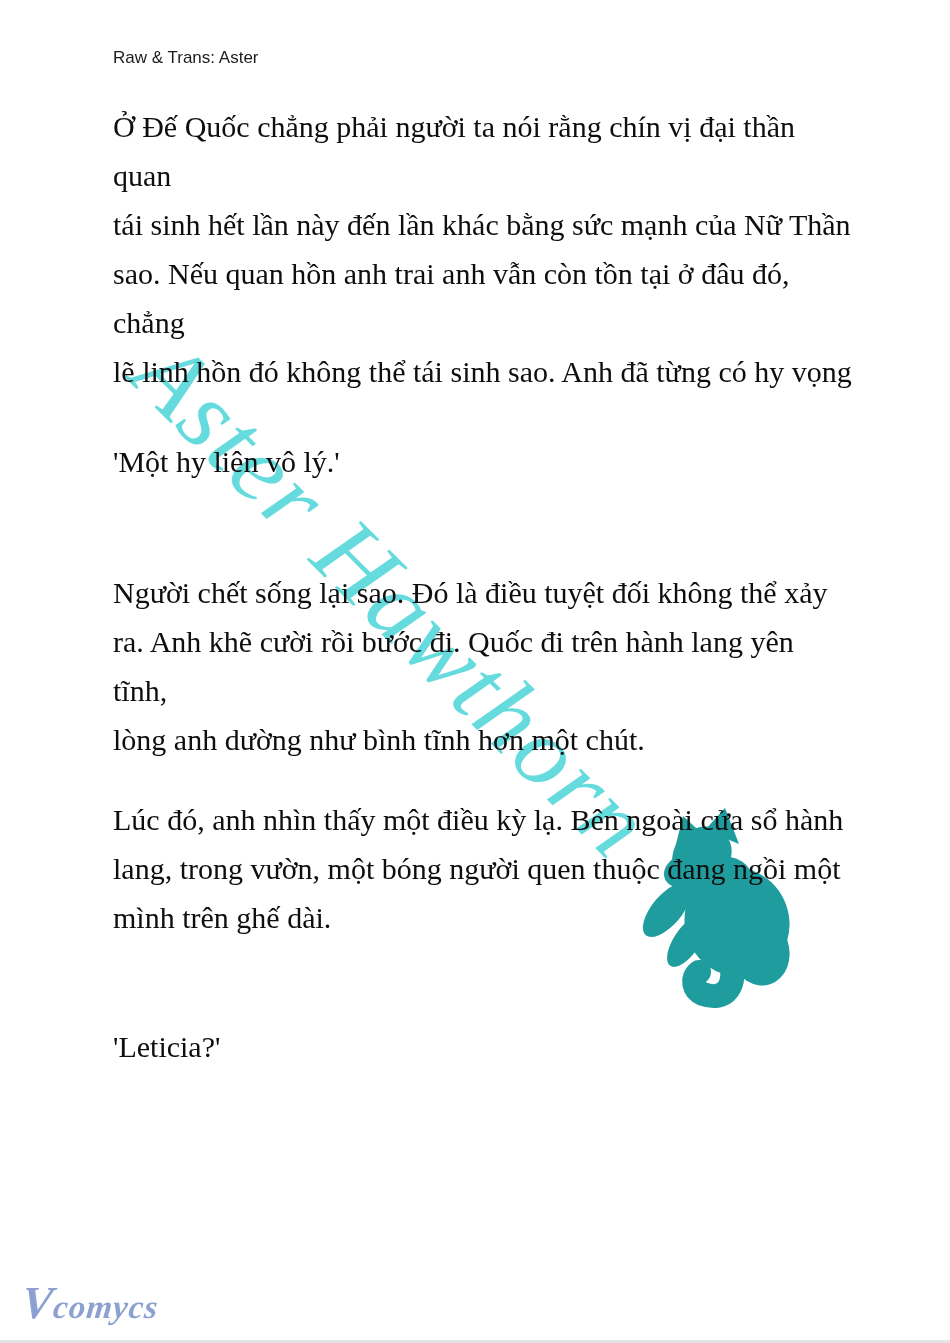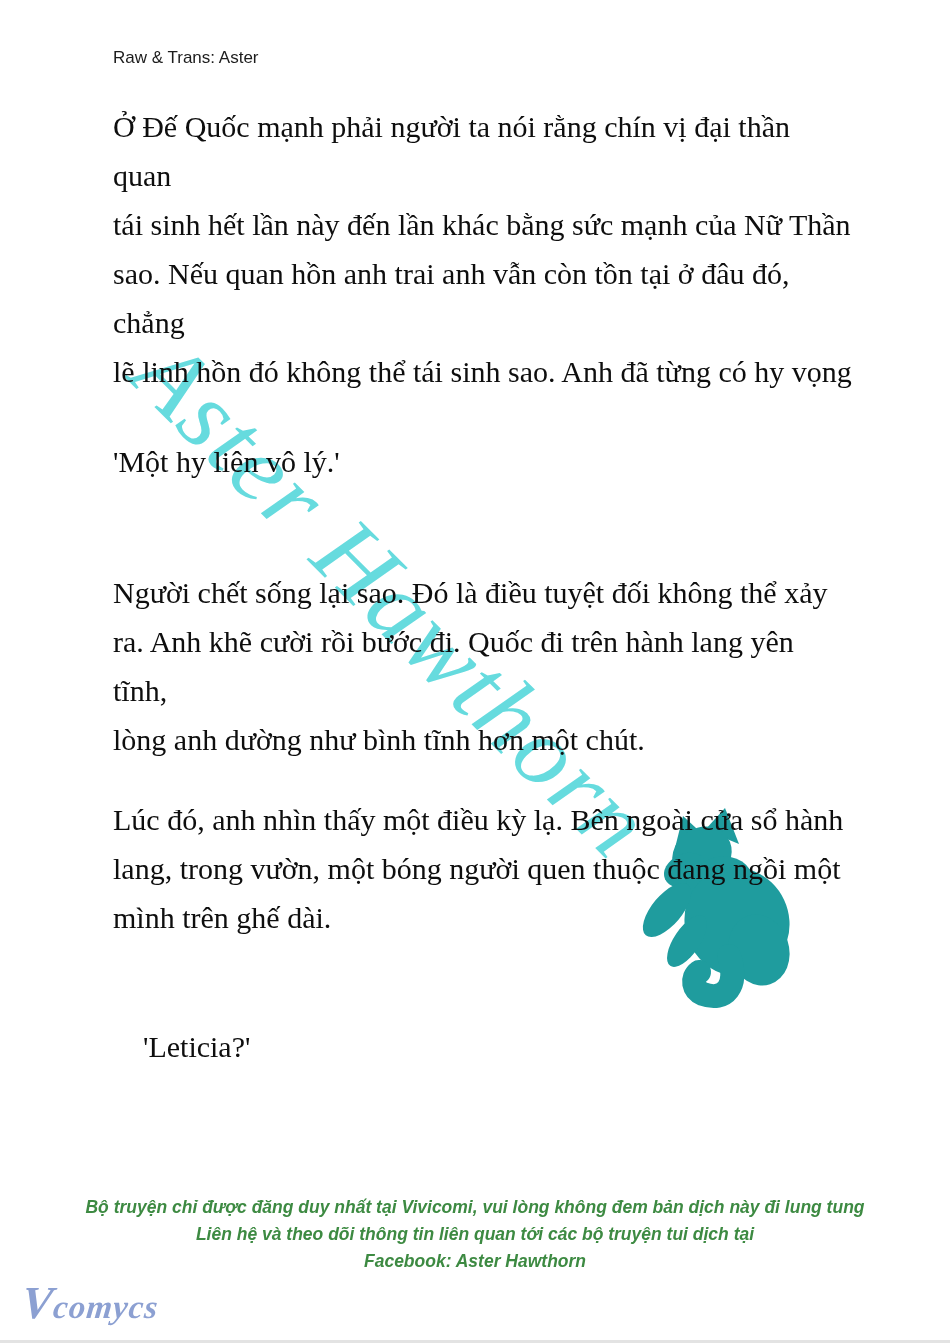--- a/index.html
+++ b/index.html
@@ -57,21 +57,21 @@
     left: 113px;
     width: 740px;
     font-size: 30px;
     line-height: 49px;
     color: #0e0e0e;
   }
   .p1 { top: 102px; }
   .p2 { top: 437px; }
   .p3 { top: 568px; }
   .p4 { top: 795px; }
-  .p5 { top: 1022px; margin-left: 30px; }
+  .p5 { top: 1022px; }
 
   .footer {
     position: absolute;
     left: 0;
     top: 1194px;
     width: 950px;
     text-align: center;
     font-family: "Liberation Sans", sans-serif;
     font-style: italic;
     font-weight: bold;
@@ -131,21 +131,21 @@
 
       <path d="M122,156 C 132,186 118,202 96,194 C 86,190 84,178 92,172" fill="none" stroke="#1f9c9e" stroke-width="24" stroke-linecap="round"></path>
     </g>
   </svg>
 
   <div class="textlayer">
 
     <div class="credit">Raw &amp; Trans: Aster</div>
 
     <div class="para p1">
-      <div>Ở Đế Quốc mạnh phải người ta nói rằng chín vị đại thần quan</div>
+      <div>Ở Đế Quốc chẳng phải người ta nói rằng chín vị đại thần quan</div>
       <div>tái sinh hết lần này đến lần khác bằng sức mạnh của Nữ Thần</div>
       <div>sao. Nếu quan hồn anh trai anh vẫn còn tồn tại ở đâu đó, chẳng</div>
       <div>lẽ linh hồn đó không thể tái sinh sao. Anh đã từng có hy vọng</div>
     </div>
 
     <div class="para p2">
       <div>'Một hy liên vô lý.'</div>
     </div>
 
     <div class="para p3">
@@ -157,25 +157,20 @@
     <div class="para p4">
       <div>Lúc đó, anh nhìn thấy một điều kỳ lạ. Bên ngoài cửa sổ hành</div>
       <div>lang, trong vườn, một bóng người quen thuộc đang ngồi một</div>
       <div>mình trên ghế dài.</div>
     </div>
 
     <div class="para p5">
       <div>'Leticia?'</div>
     </div>
 
-    <div class="footer">
-      <span class="fline">Bộ truyện chỉ được đăng duy nhất tại Vivicomi, vui lòng không đem bản dịch này đi lung tung</span>
-      <span class="fline">Liên hệ và theo dõi thông tin liên quan tới các bộ truyện tui dịch tại</span>
-      <span class="fline">Facebook: Aster Hawthorn</span>
-    </div>
 
   </div>
 
   <div class="logo">
     <span class="big-v">V</span><span class="rest">comycs</span>
   </div>
 
   <div class="page-edge"></div>
 
 </div>

